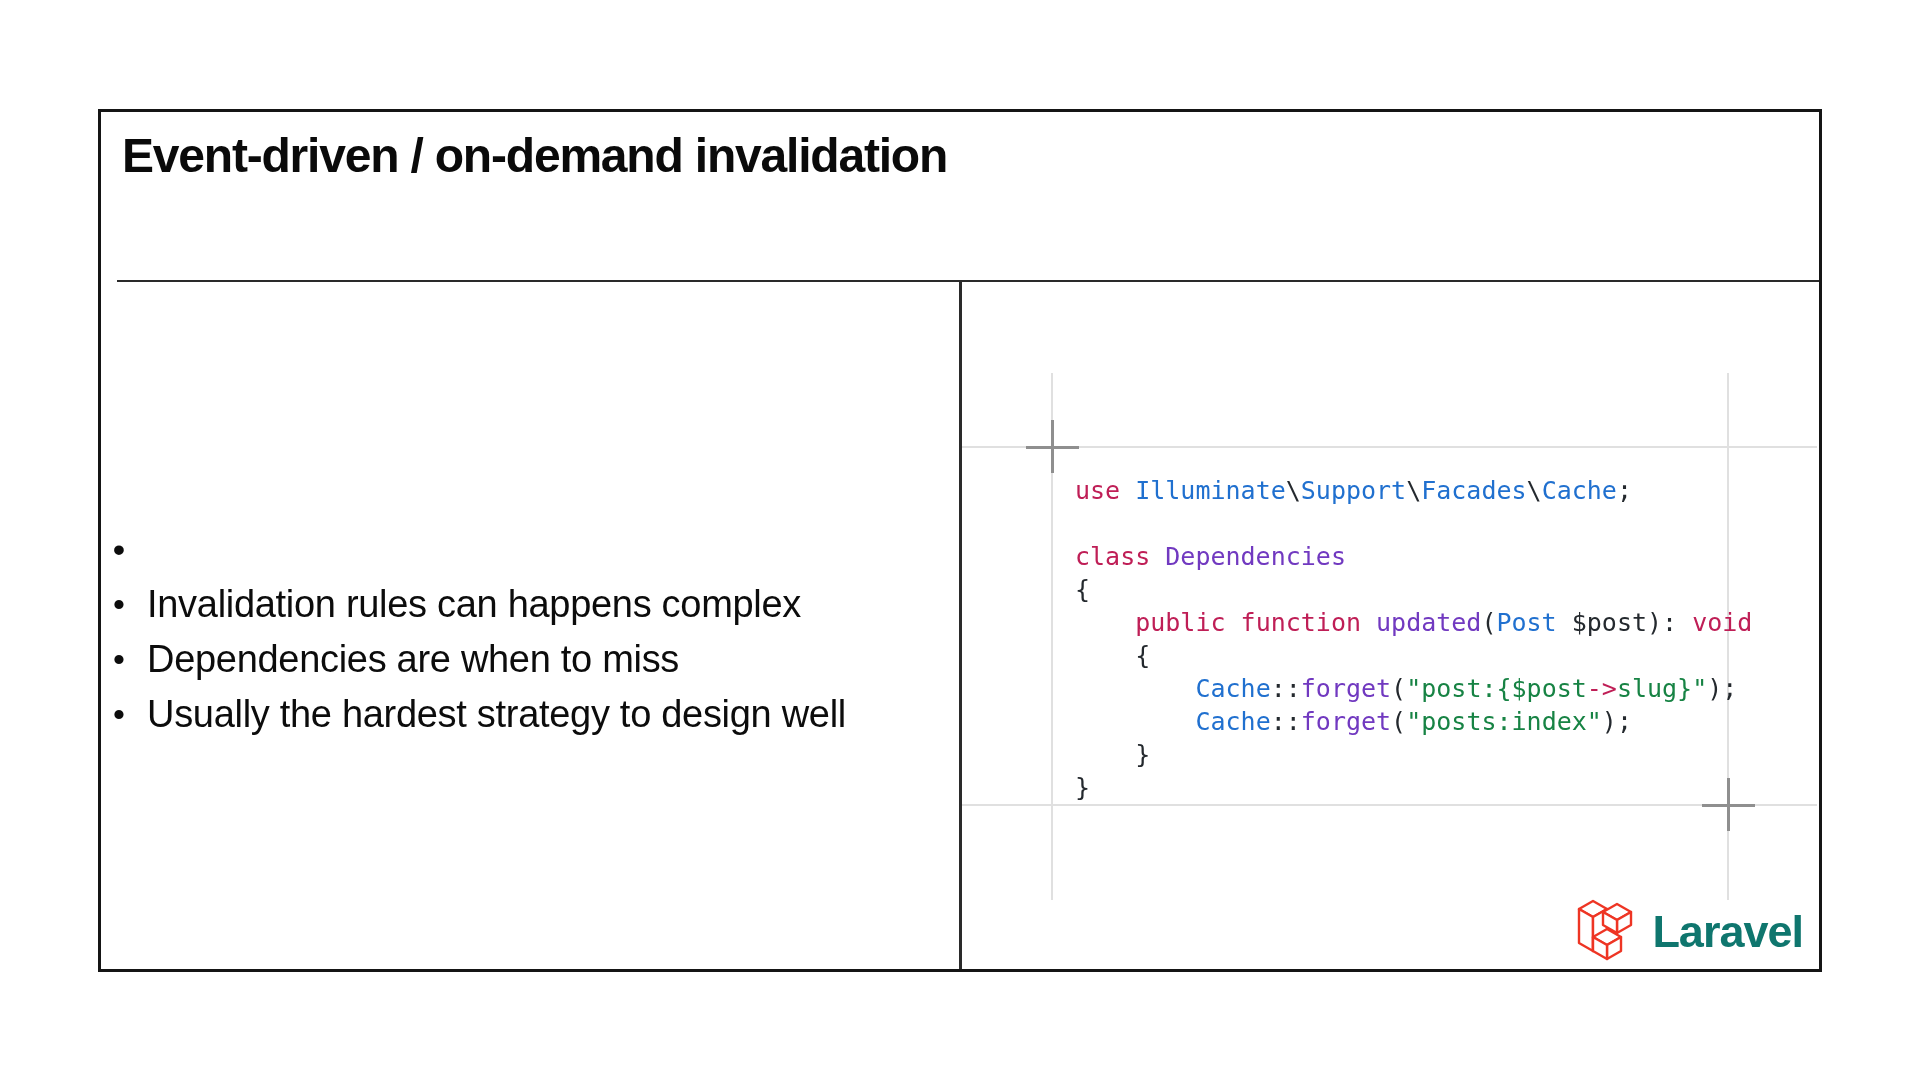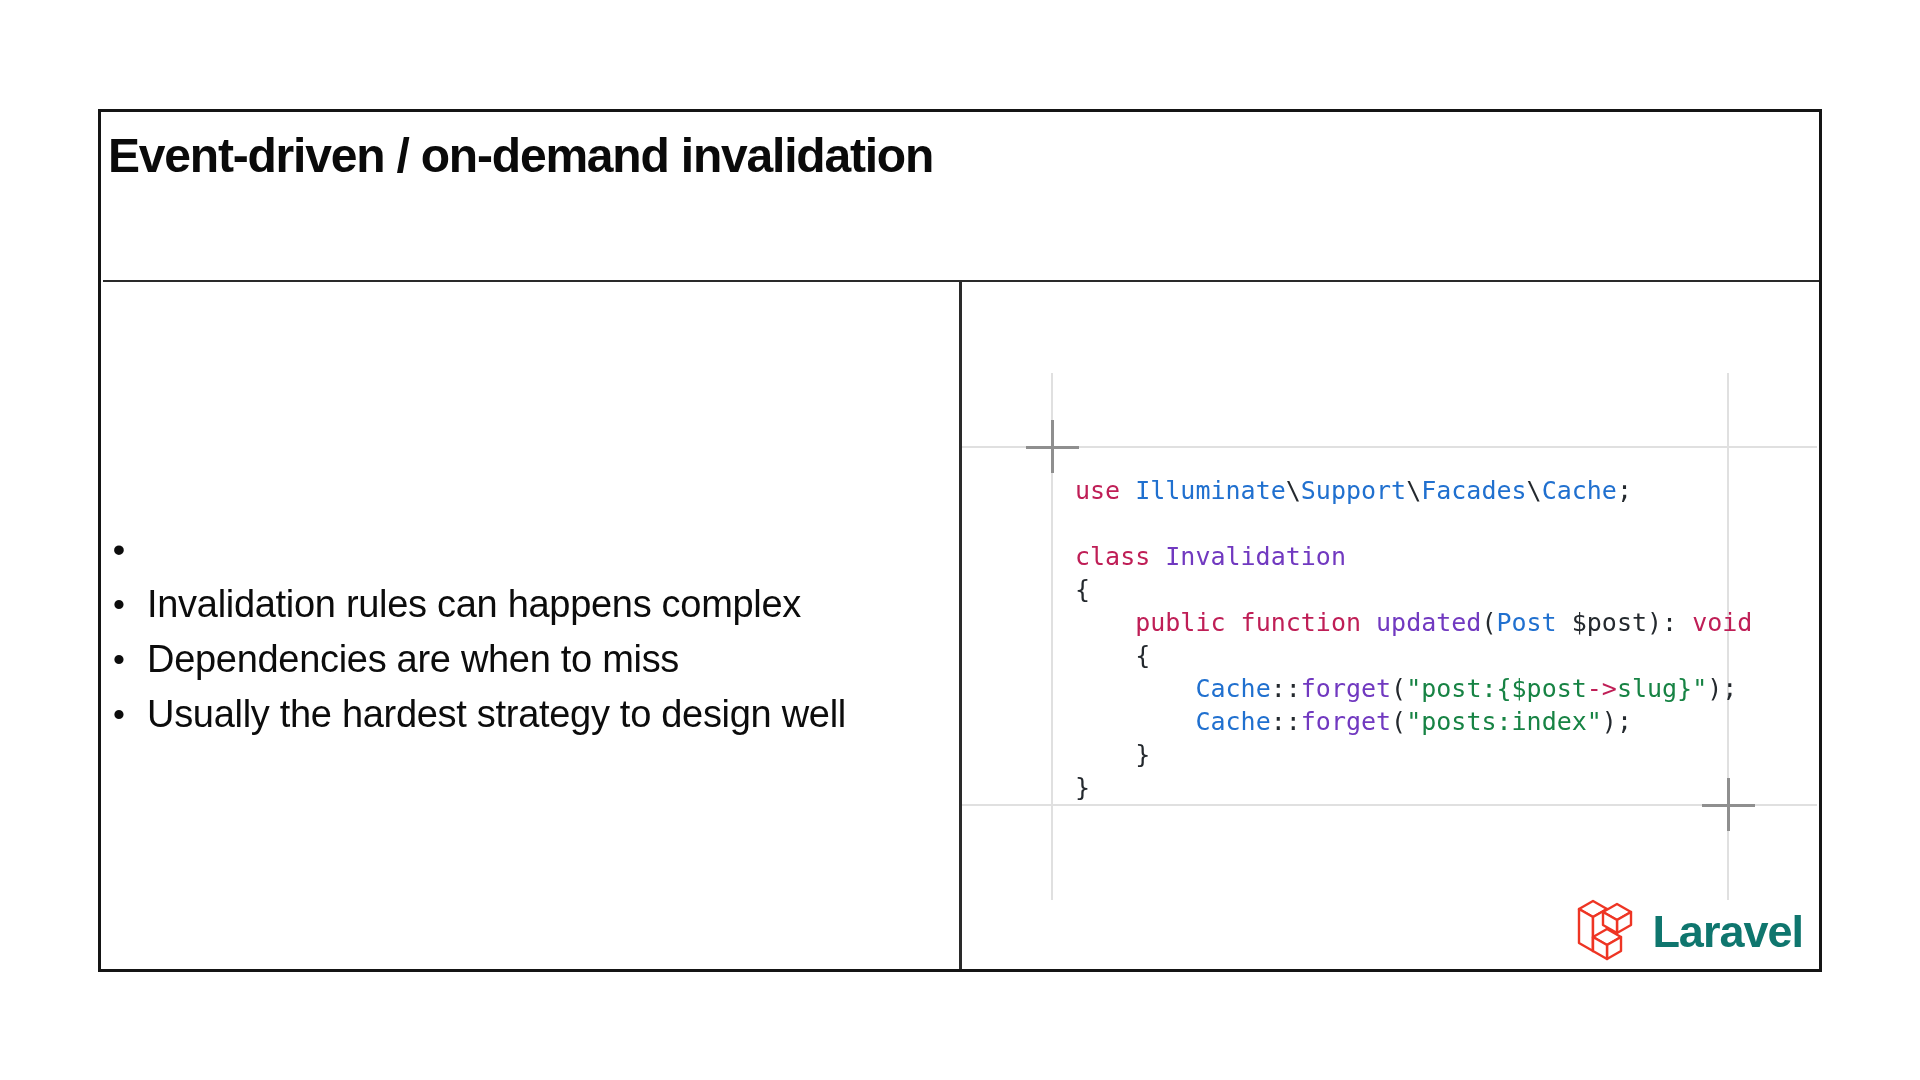--- a/index.html
+++ b/index.html
@@ -9,21 +9,21 @@
   .page { position: relative; width: 1920px; height: 1080px; background: #ffffff; }
 
   .slide {
     position: absolute; left: 98px; top: 109px;
     width: 1724px; height: 863px;
     border: 3px solid #151515; background: #ffffff;
   }
 
   
   .header {
-    position: absolute; left: 2px; top: 0; right: 0; height: 170px;
+    position: absolute; left: 16px; top: 0; right: 0; height: 170px;
     border-bottom: 2px solid #2a2a2a;
   }
   .title {
     position: absolute; left: 5px; top: 16px;
     font-size: 48px; font-weight: bold; letter-spacing: -1.2px;
     color: #0a0a0a; white-space: nowrap;
   }
   .subtitle {
     position: absolute; left: 5px; top: 76px;
     font-family: "DejaVu Sans Mono", monospace;
@@ -116,21 +116,21 @@
     <div class="guide h g-h2"></div>
 
     <div class="cross-arm" style="left:925px; top:333.5px; width:53px; height:3px;"></div>
     <div class="cross-arm" style="left:950px; top:308px; width:3px; height:53px;"></div>
     <div class="cross-arm" style="left:1601px; top:691.5px; width:53px; height:3px;"></div>
     <div class="cross-arm" style="left:1626px; top:666px; width:3px; height:53px;"></div>
 
     <div class="code">
         <div class="code-line"><span style="color: rgb(191, 30, 86);">use </span><span style="color: rgb(32, 112, 207);">Illuminate</span><span style="color: rgb(36, 41, 46);">\</span><span style="color: rgb(32, 112, 207);">Support</span><span style="color: rgb(36, 41, 46);">\</span><span style="color: rgb(32, 112, 207);">Facades</span><span style="color: rgb(36, 41, 46);">\</span><span style="color: rgb(32, 112, 207);">Cache</span><span style="color: rgb(36, 41, 46);">;</span></div>
         <div class="code-line"></div>
-        <div class="code-line"><span style="color: rgb(191, 30, 86);">class </span><span style="color: rgb(113, 57, 192);">Invalidation</span></div>
+        <div class="code-line"><span style="color: rgb(191, 30, 86);">class </span><span style="color: rgb(113, 57, 192);">Dependencies</span></div>
         <div class="code-line"><span style="color: rgb(36, 41, 46);">{</span></div>
         <div class="code-line"><span style="color: rgb(36, 41, 46);">    </span><span style="color: rgb(191, 30, 86);">public function </span><span style="color: rgb(113, 57, 192);">updated</span><span style="color: rgb(36, 41, 46);">(</span><span style="color: rgb(32, 112, 207);">Post</span><span style="color: rgb(36, 41, 46);"> $post</span><span style="color: rgb(36, 41, 46);">): </span><span style="color: rgb(191, 30, 86);">void</span></div>
         <div class="code-line"><span style="color: rgb(36, 41, 46);">    {</span></div>
         <div class="code-line"><span style="color: rgb(36, 41, 46);">        </span><span style="color: rgb(32, 112, 207);">Cache</span><span style="color: rgb(36, 41, 46);">::</span><span style="color: rgb(113, 57, 192);">forget</span><span style="color: rgb(36, 41, 46);">(</span><span style="color: rgb(23, 131, 68);">"post:{$post</span><span style="color: rgb(191, 30, 86);">-&gt;</span><span style="color: rgb(23, 131, 68);">slug}"</span><span style="color: rgb(36, 41, 46);">);</span></div>
         <div class="code-line"><span style="color: rgb(36, 41, 46);">        </span><span style="color: rgb(32, 112, 207);">Cache</span><span style="color: rgb(36, 41, 46);">::</span><span style="color: rgb(113, 57, 192);">forget</span><span style="color: rgb(36, 41, 46);">(</span><span style="color: rgb(23, 131, 68);">"posts:index"</span><span style="color: rgb(36, 41, 46);">);</span></div>
         <div class="code-line"><span style="color: rgb(36, 41, 46);">    }</span></div>
         <div class="code-line"><span style="color: rgb(36, 41, 46);">}</span></div>
       </div>
 
     <div class="logo">

